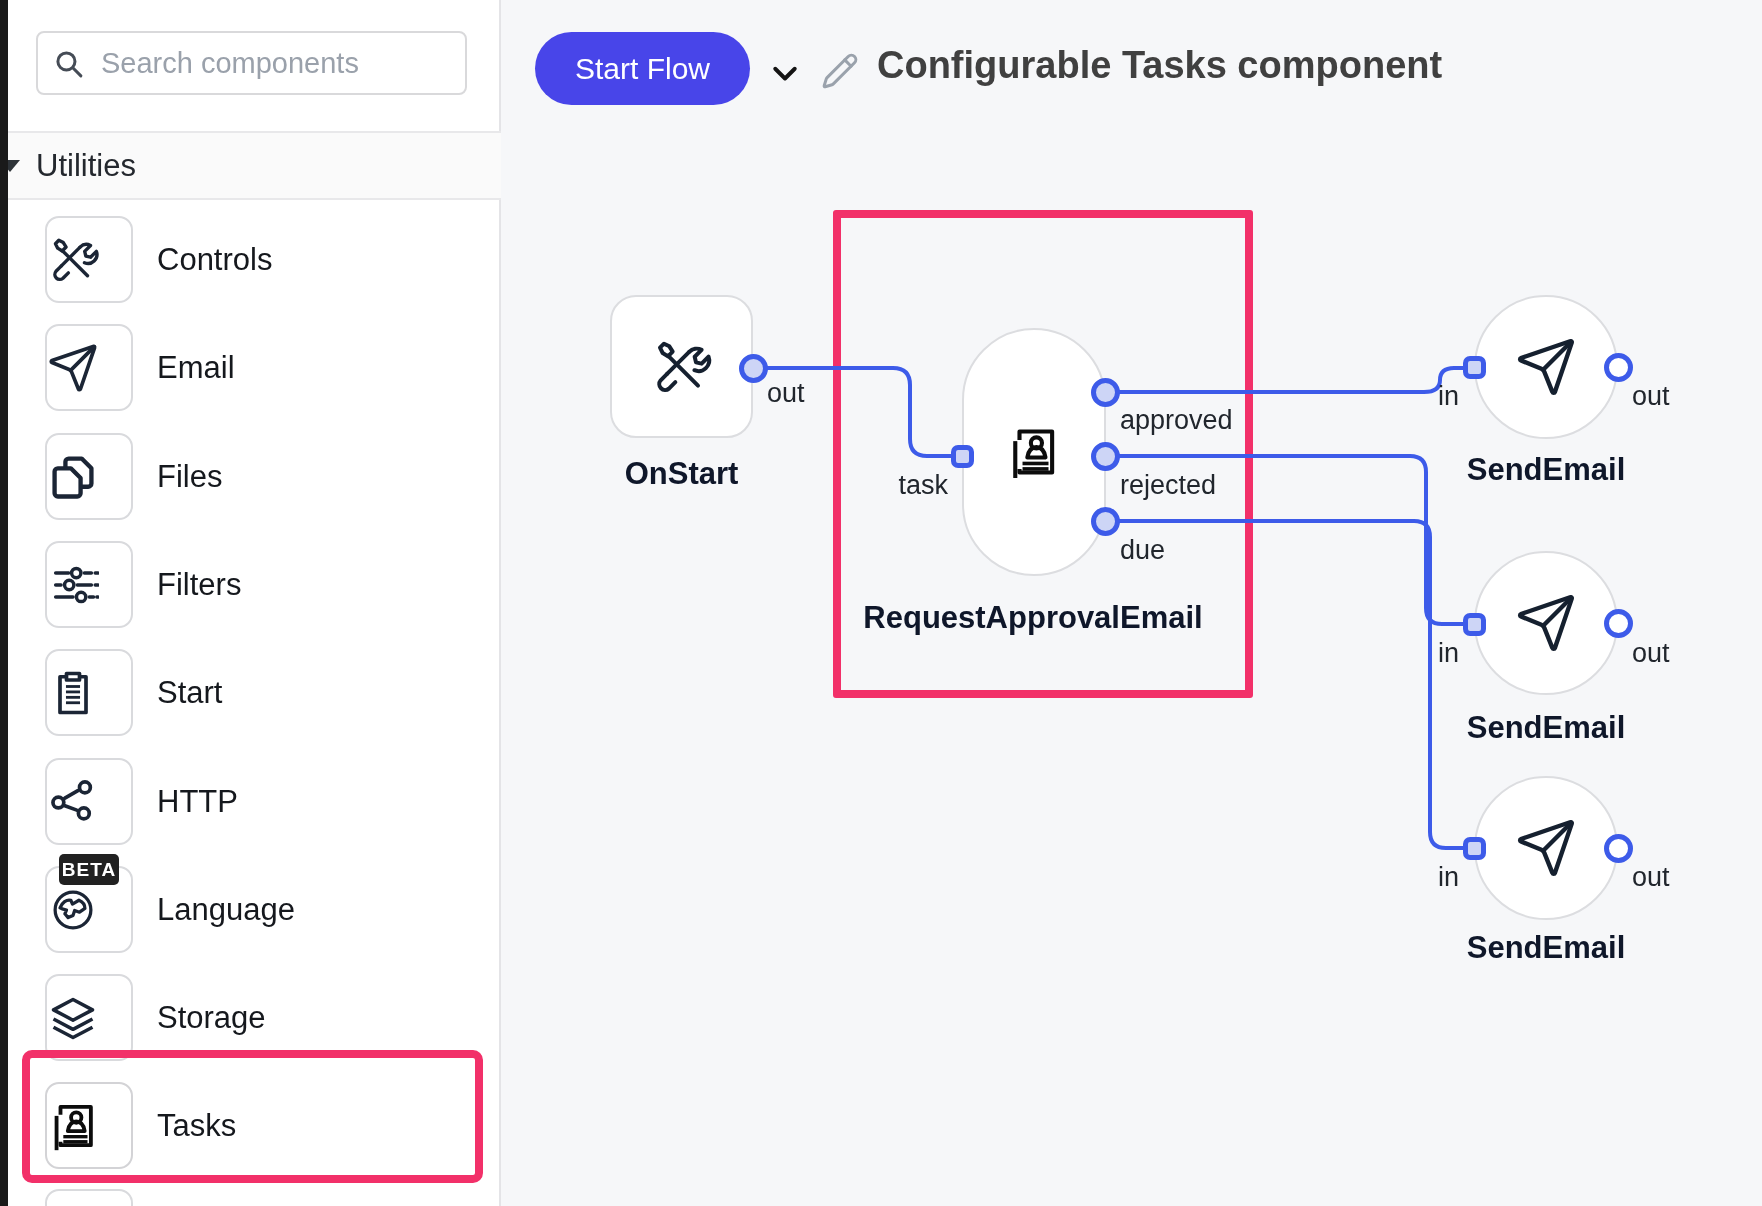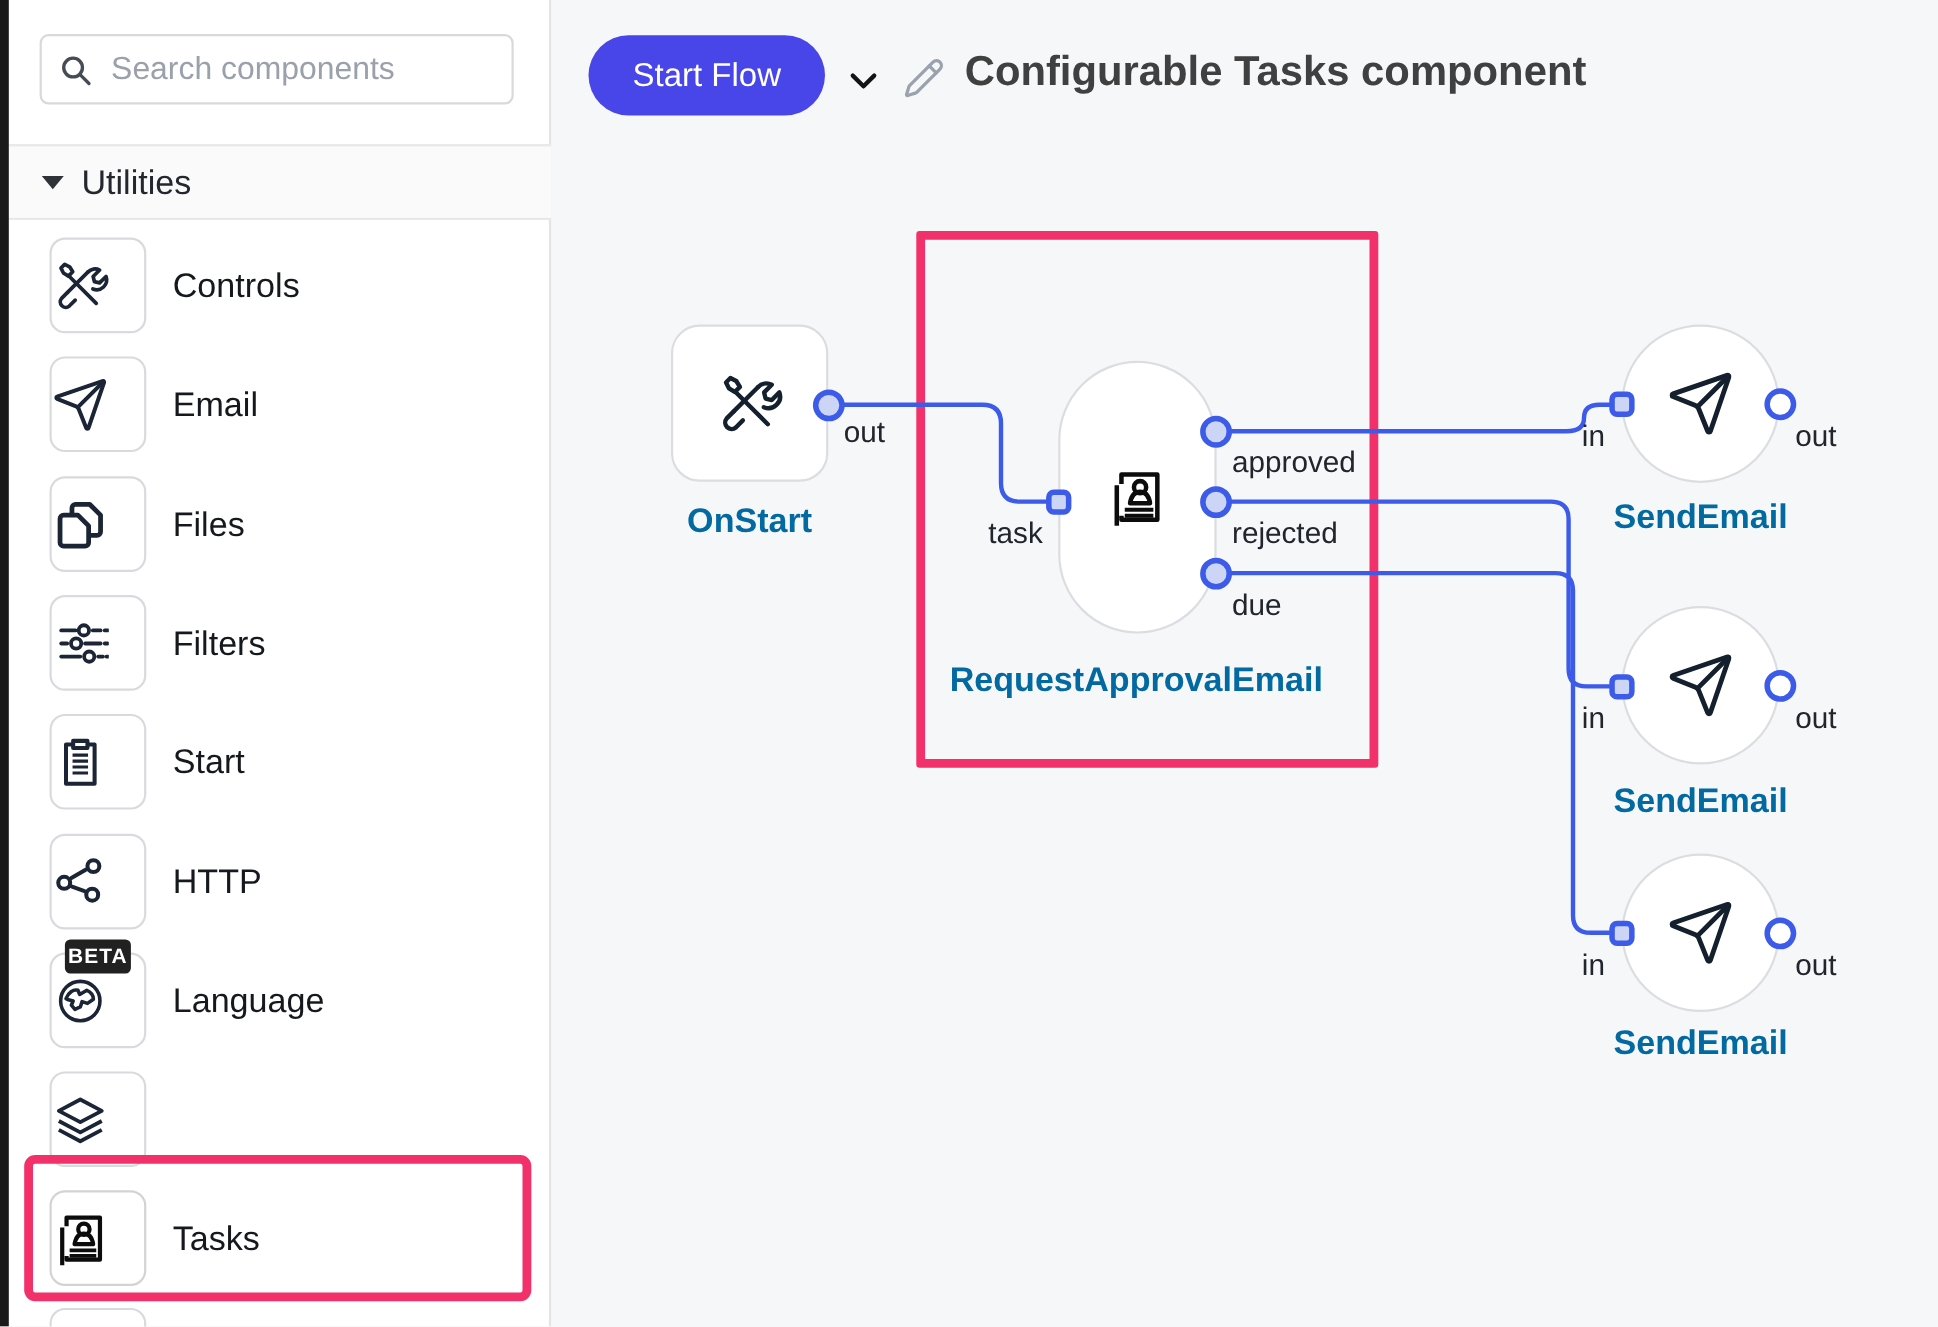--- a/index.html
+++ b/index.html
@@ -8,21 +8,21 @@
     font-family:"Liberation Sans", sans-serif;
     background:#f6f7f9;
   }
   
   .sidebar{position:absolute;left:0;top:0;width:501px;height:1206px;background:#ffffff;border-right:2px solid #e4e4e7;box-sizing:border-box;}
   .left-strip{position:absolute;left:0;top:0;width:8px;height:1206px;background:#1a1a1a;}
   .search-box{position:absolute;left:36px;top:31px;width:431px;height:64px;background:#fff;border:2px solid #d9d9db;border-radius:8px;box-sizing:border-box;display:flex;align-items:center;padding:0 14px;gap:14px;}
   .search-box svg{flex:0 0 auto;color:#454c56;}
   .search-box input{border:none;outline:none;flex:1;font-family:"Liberation Sans",sans-serif;font-size:29px;color:#374151;background:transparent;min-width:0;}
   .search-box input::placeholder{color:#9aa1ab;}
-  .section-header{position:absolute;left:0;top:131px;width:501px;height:69px;background:#fafafa;border-top:2px solid #e8e8ea;border-bottom:2px solid #e8e8ea;box-sizing:border-box;display:flex;align-items:center;padding-left:38px;cursor:pointer;}
+  .section-header{position:absolute;left:0;top:131px;width:501px;height:69px;background:#fafafa;border-top:2px solid #e8e8ea;border-bottom:2px solid #e8e8ea;box-sizing:border-box;display:flex;align-items:center;cursor:pointer;}
   .caret{width:0;height:0;border-left:10px solid transparent;border-right:10px solid transparent;border-top:12px solid #2e3338;margin-right:16px;}
   .section-label{font-size:31px;color:#24282e;}
   .item{position:absolute;left:0;width:501px;height:88px;}
   .tile{position:absolute;left:45px;top:0;width:88px;height:87px;background:#fff;border:2px solid #d9dadd;border-radius:14px;box-sizing:border-box;display:flex;align-items:center;justify-content:flex-start;color:#1b2535;}
   .item-label{position:absolute;left:157px;top:0;height:87px;line-height:87px;font-size:31px;color:#15181d;}
   .beta-badge{position:absolute;left:12px;top:-14px;width:60px;height:31px;background:#212121;border-radius:5px;color:#fff;font-size:19px;font-weight:700;letter-spacing:1px;display:flex;align-items:center;justify-content:center;z-index:3;}
   .partial-tile{position:absolute;left:45px;top:1189px;width:88px;height:40px;background:#fff;border:2px solid #d9dadd;border-radius:14px;box-sizing:border-box;}
   .hl-rect{position:absolute;border:8px solid #f23069;box-sizing:border-box;background:transparent;pointer-events:none;}
   .hl-sidebar{left:22px;top:1050px;width:461px;height:133px;border-radius:10px;z-index:5;}
   
@@ -31,21 +31,21 @@
   .hdr-chevron{position:absolute;left:264px;top:56px;color:#141414;}
   .hdr-pencil{position:absolute;left:318px;top:52px;color:#9aa2ac;}
   .page-title{position:absolute;left:374px;top:44px;font-size:38px;font-weight:700;color:#404040;white-space:nowrap;}
   .hl-canvas{left:330px;top:210px;width:420px;height:488px;border-radius:3px;z-index:2;}
   .edges{position:absolute;left:0;top:0;width:1259px;height:1206px;z-index:3;}
   
   .node{position:absolute;background:#fff;border:2px solid #dcdde0;box-sizing:border-box;display:flex;align-items:center;justify-content:center;color:#15202f;z-index:4;}
   .node-square{left:107px;top:295px;width:143px;height:143px;border-radius:26px;}
   .node-oval{left:459px;top:328px;width:144px;height:248px;border-radius:72px;}
   .node-circle{width:144px;height:144px;border-radius:50%;}
-  .node-title{position:absolute;font-size:31px;font-weight:700;color:#0369a1;text-align:center;z-index:4;}
+  .node-title{position:absolute;font-size:31px;font-weight:700;color:#0f172a;text-align:center;z-index:4;}
   .port{position:absolute;box-sizing:border-box;border:5px solid #3d5be9;background:#cdd5f6;z-index:5;}
   .port-circle{width:29px;height:29px;border-radius:50%;}
   .port-square{width:23px;height:23px;border-radius:7px;}
   .port-white{background:#ffffff;}
   .port-label{position:absolute;font-size:27px;color:#21262d;z-index:4;white-space:nowrap;}
   .ra{text-align:right;}
 </style>
 </head>
 <body>
 
@@ -219,20 +219,21 @@
         </svg>
     </div>
     <div class="item-label">Language</div>
   </div>
   <div class="item" style="top:974px">
     <div class="tile">
         <svg width="52" height="52">
           <use href="#i-layers"></use>
         </svg>
       </div>
+    <div class="item-label">Storage</div>
   </div>
   <div class="item" style="top:1082px">
     <div class="tile" style="border-color:#d3d3d6">
         <svg width="54" height="54" style="color:#0c0c0c">
           <use href="#i-badge"></use>
         </svg>
       </div>
     <div class="item-label">Tasks</div>
   </div>
   <div class="partial-tile"></div>

